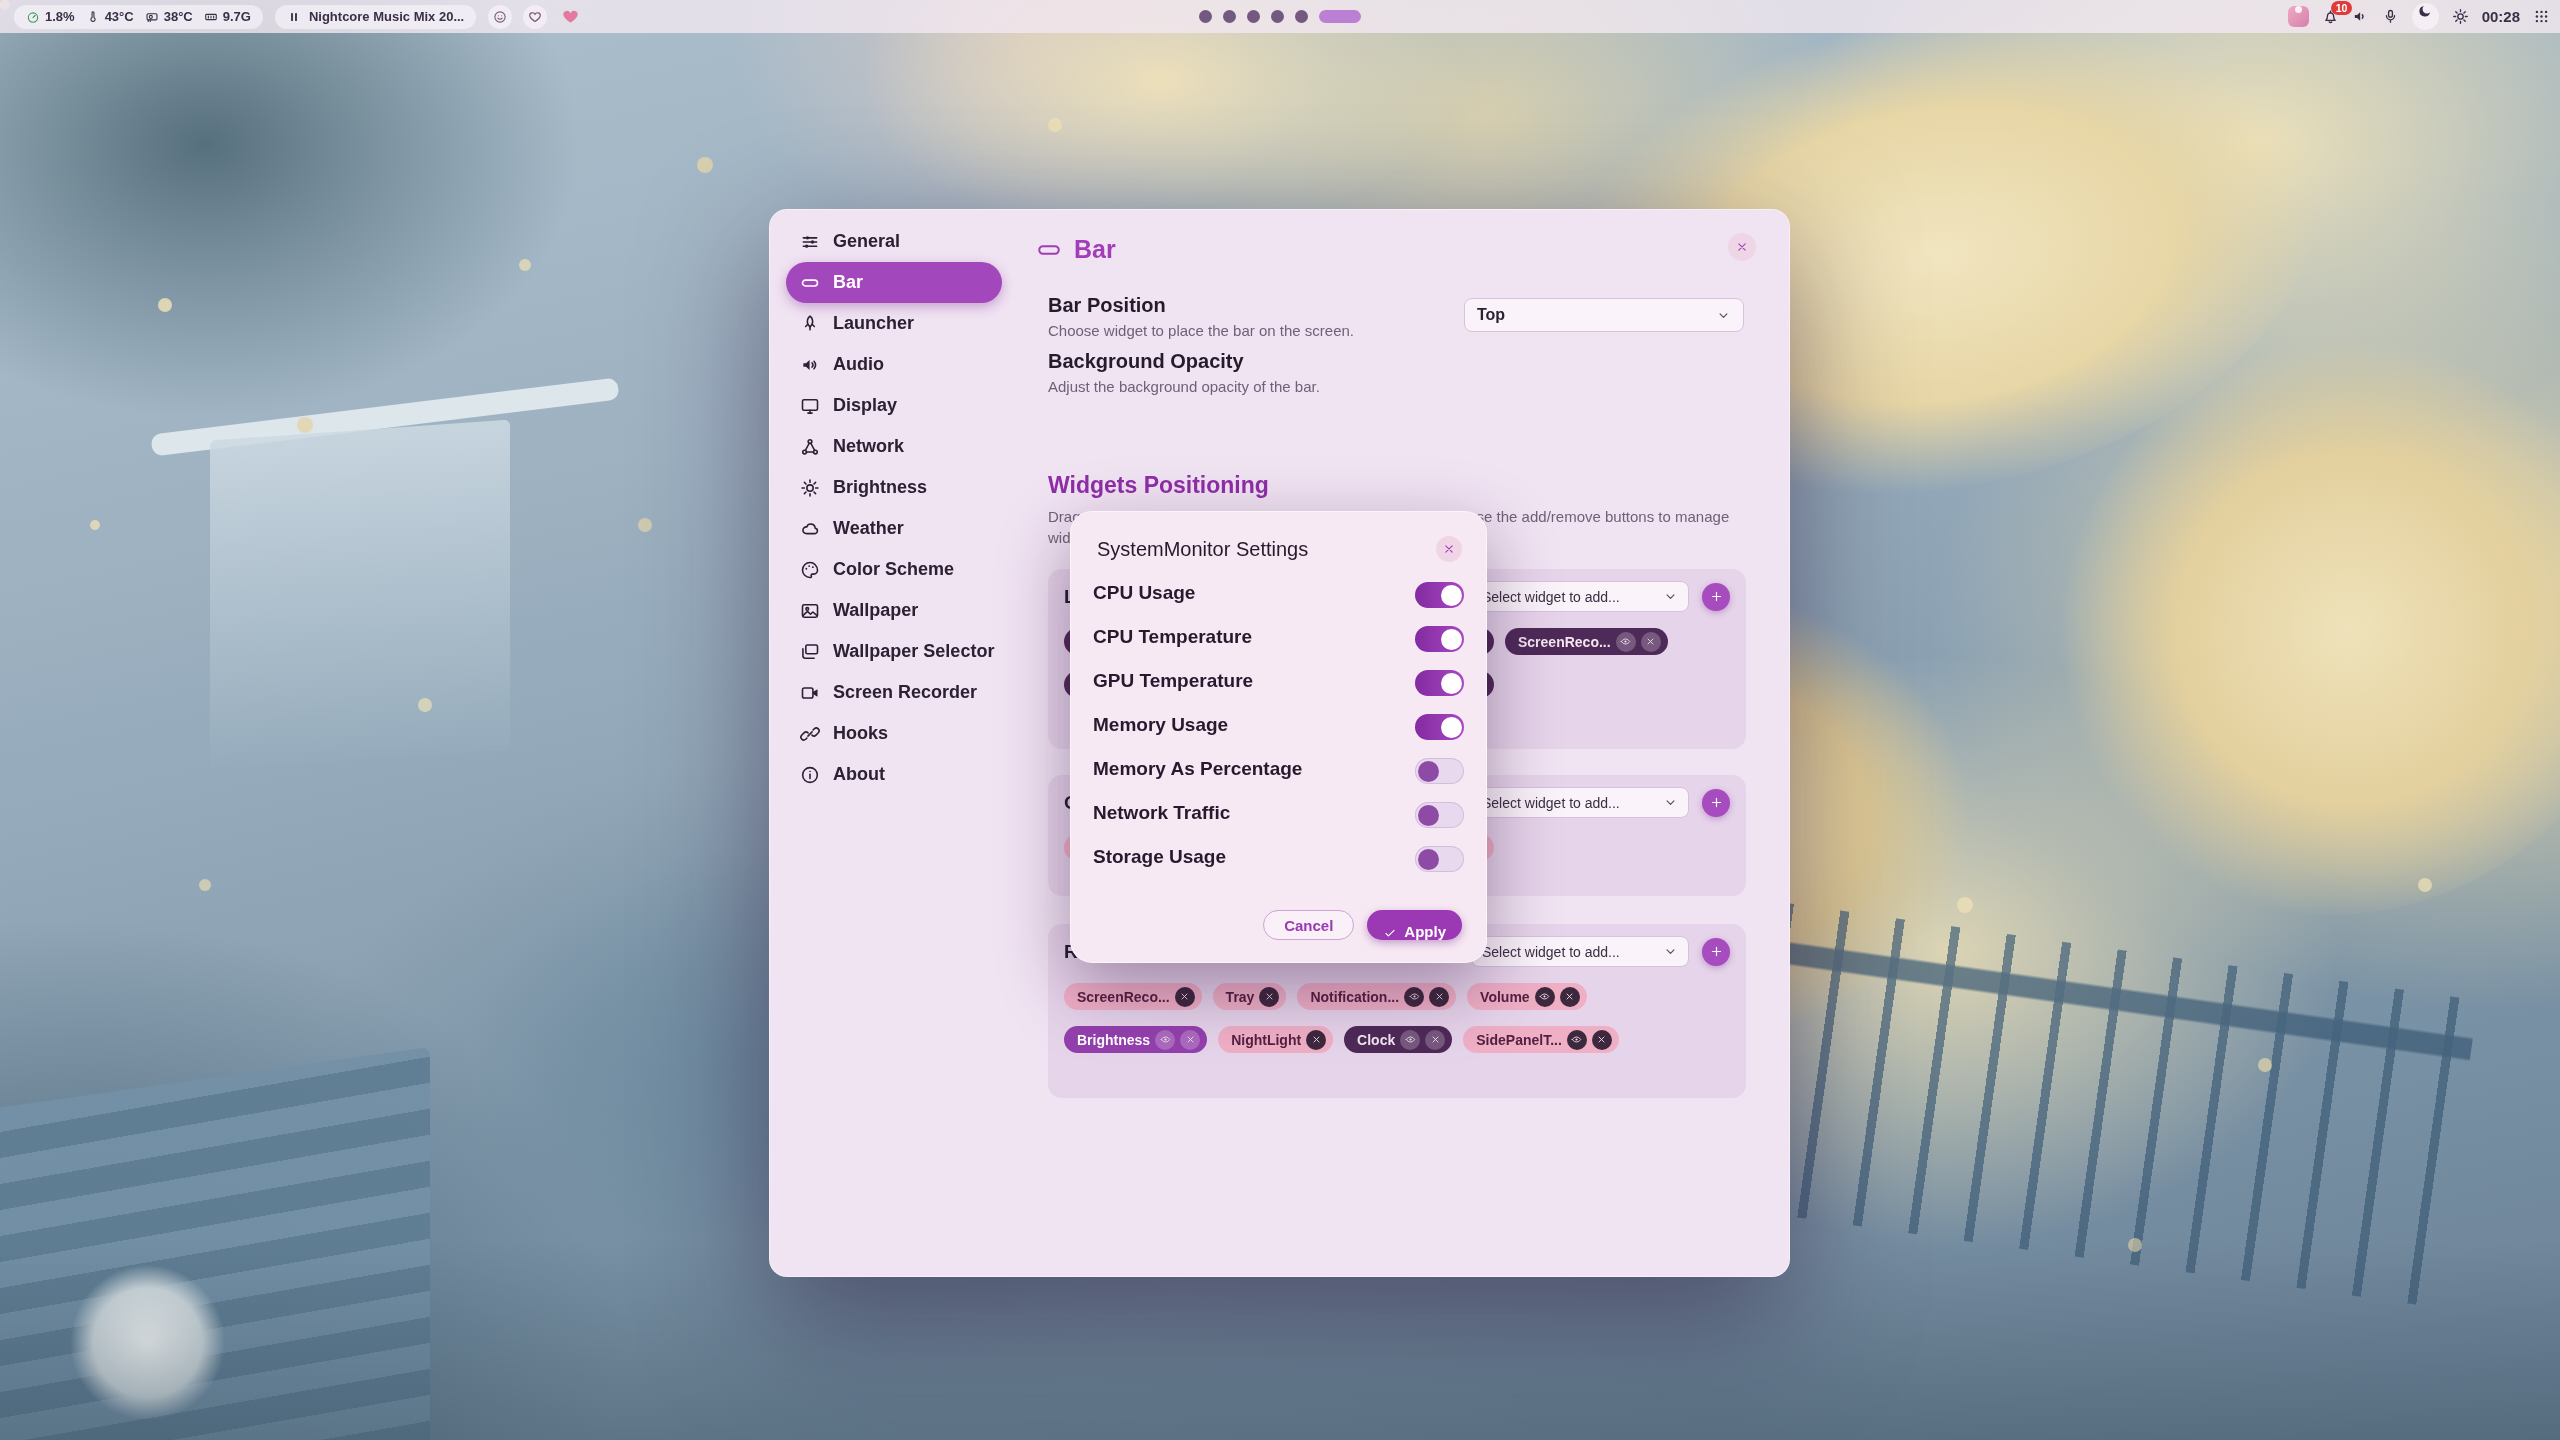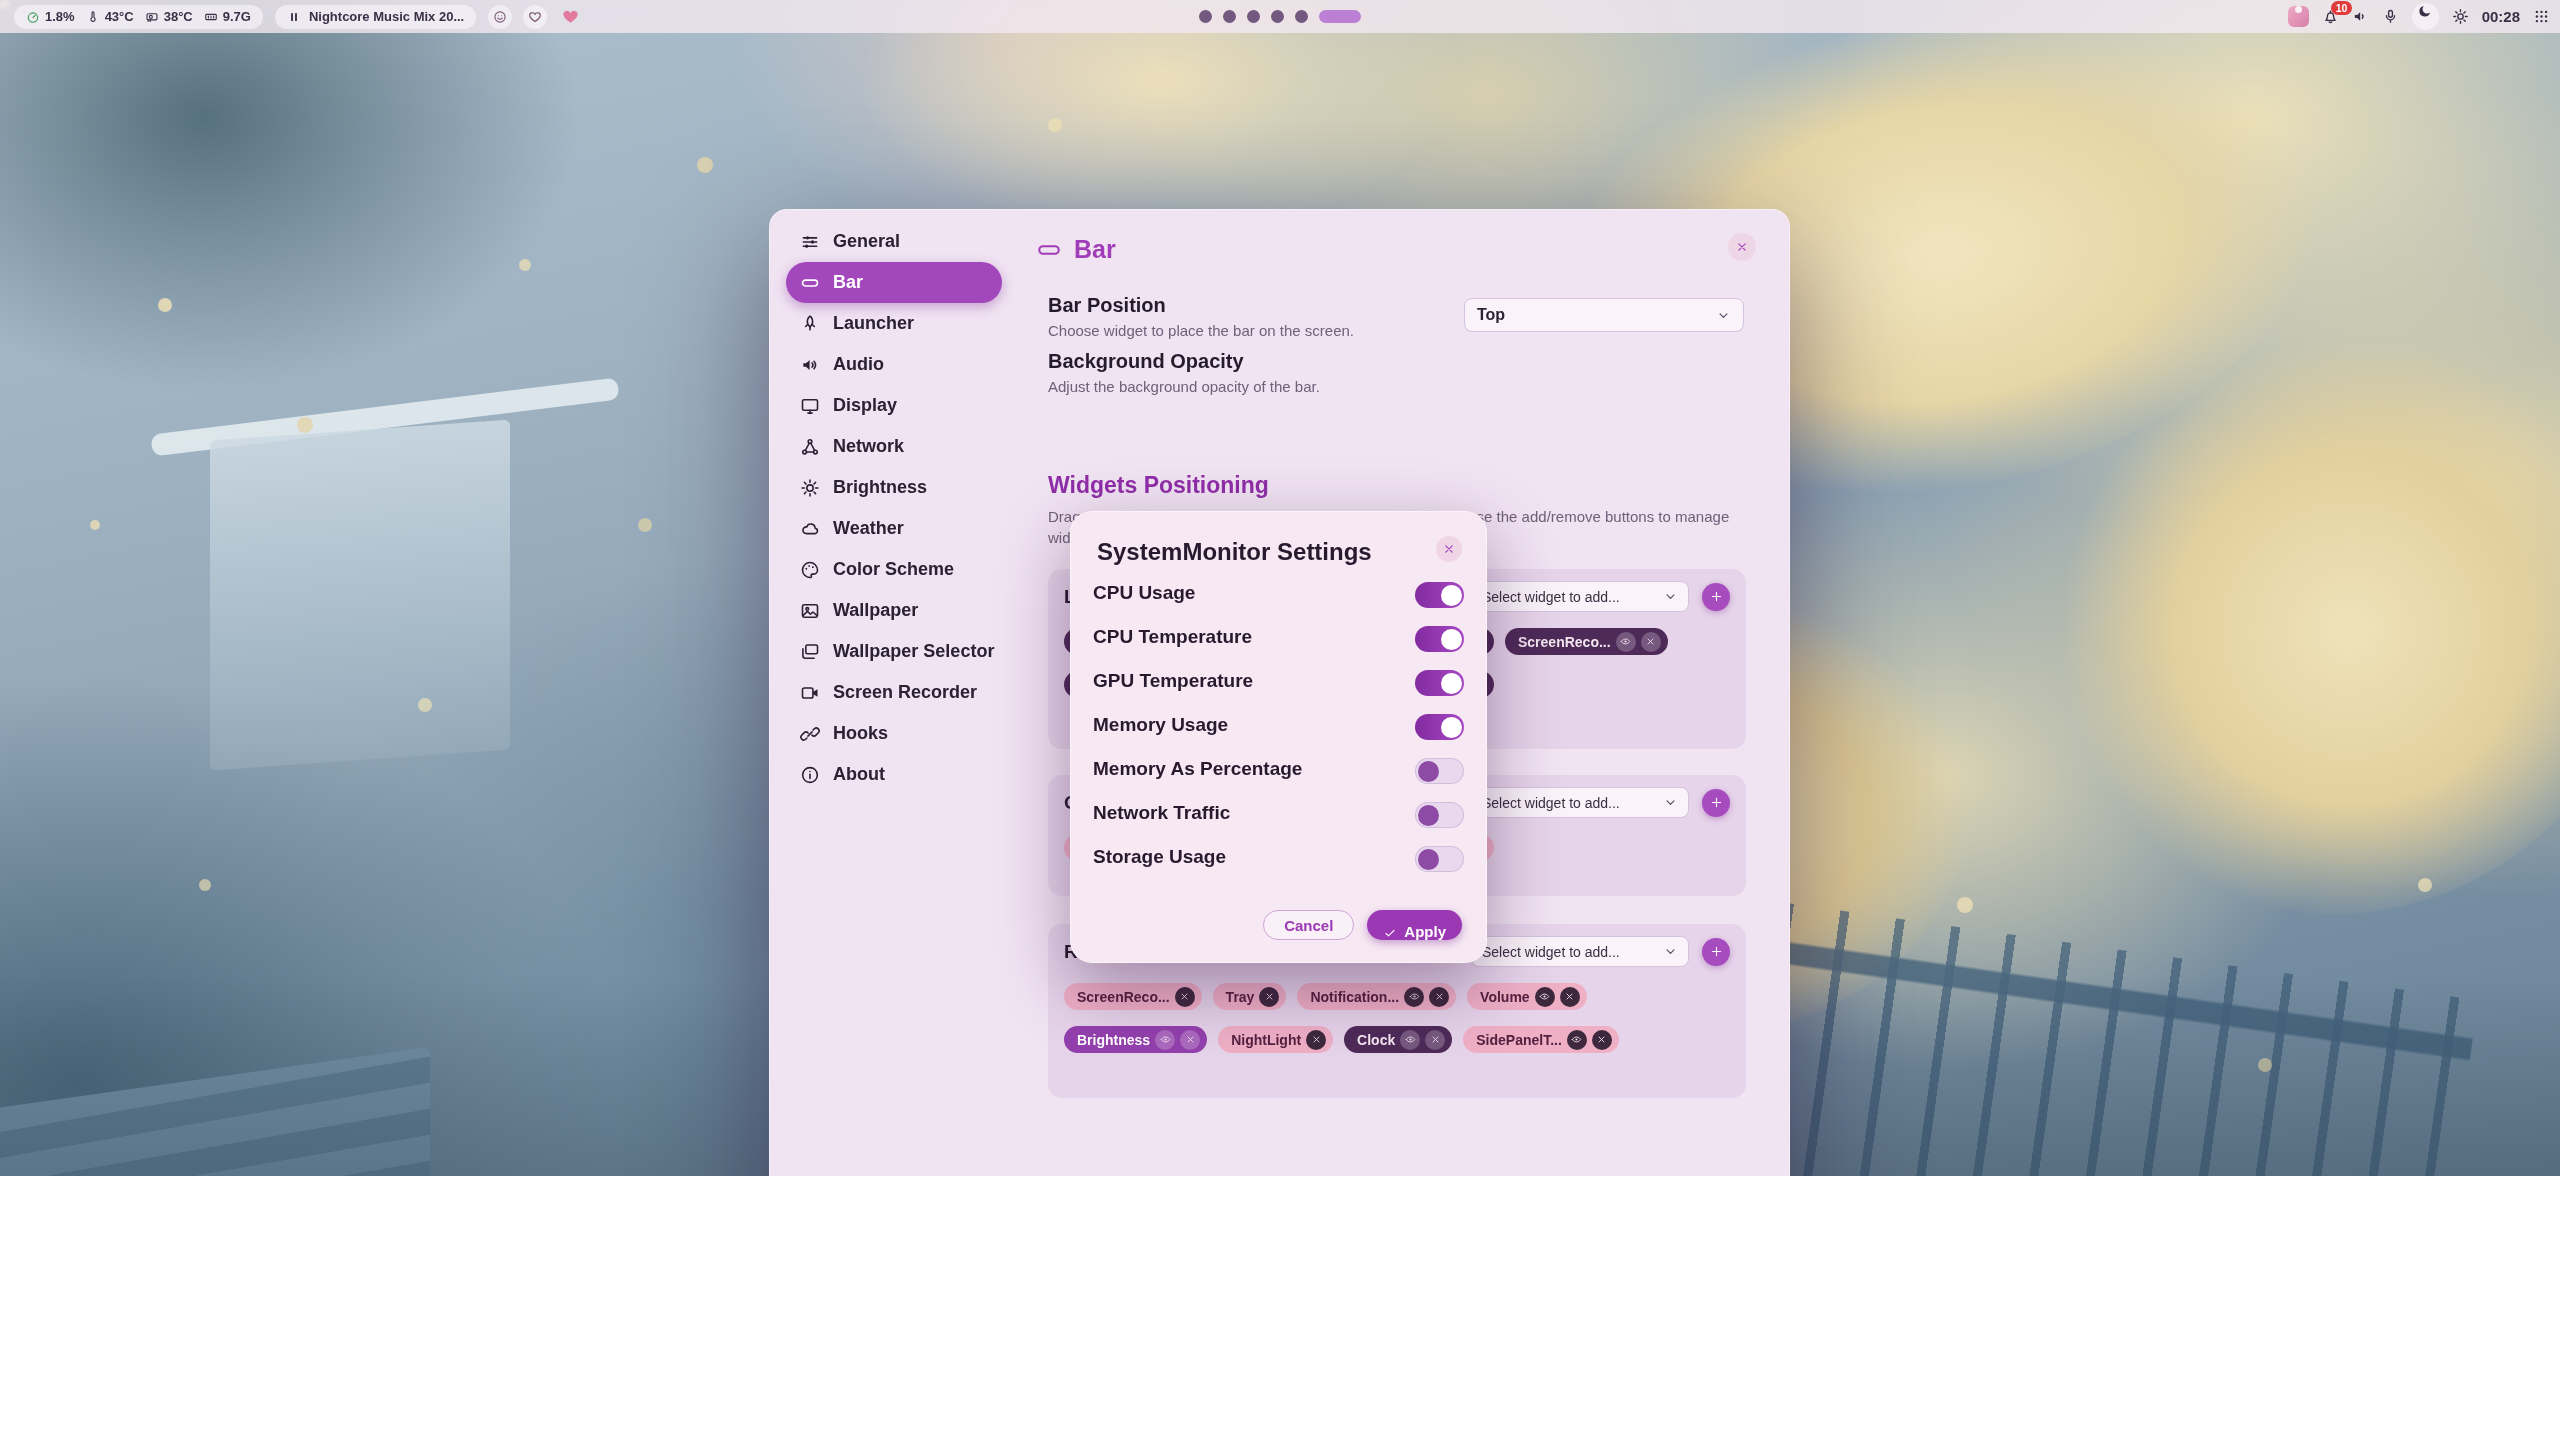--- a/index.html
+++ b/index.html
@@ -1,18 +1,18 @@
 <!DOCTYPE html>
 <html><head>
 <meta charset="utf-8">
 <style>
   *{box-sizing:border-box;margin:0;padding:0}
   html,body{width:2560px;height:1440px;overflow:hidden}
   body{font-family:"Liberation Sans",sans-serif;-webkit-font-smoothing:antialiased}
-  .stage{position:relative;width:2560px;height:1176px;overflow:hidden;background:#8ba1b2}
+  .stage{position:relative;width:2560px;height:1440px;overflow:hidden;background:#8ba1b2}
 
   
   .wallpaper{position:absolute;inset:0;background:
     radial-gradient(640px 420px at 88% 10%, rgba(240,227,185,.95), rgba(240,227,185,0) 72%),
     radial-gradient(760px 560px at 97% 42%, rgba(233,218,172,.92), rgba(233,218,172,0) 72%),
     radial-gradient(560px 420px at 76% 66%, rgba(236,223,182,.85), rgba(236,223,182,0) 70%),
     radial-gradient(520px 340px at 58% 8%, rgba(228,213,170,.8), rgba(228,213,170,0) 70%),
     radial-gradient(420px 300px at 40% 3%, rgba(231,204,196,.65), rgba(231,204,196,0) 70%),
     radial-gradient(520px 380px at 8% 10%, rgba(73,99,112,.85), rgba(73,99,112,0) 72%),
     radial-gradient(620px 480px at 30% 78%, rgba(101,129,150,.55), rgba(101,129,150,0) 75%),
@@ -109,21 +109,21 @@
   .chip.dark{background:#4e2a58;color:#f3e7f0}
   .chip.purple{background:#9340ad;color:#fff}
   .chip-btn{width:20px;height:20px;border-radius:50%;border:none;background:rgba(36,20,42,.88);color:#f4e9f2;display:flex;align-items:center;justify-content:center;padding:0;cursor:pointer}
   .chip.dark .chip-btn,.chip.purple .chip-btn{background:rgba(244,233,242,.25)}
   .chip-btn svg{width:11px;height:11px}
   .chip.stub{width:430px}
   .chip.stub .chip-label{visibility:hidden}
 
   
   .modal{position:absolute;left:1070px;top:511px;width:417px;height:452px;border-radius:22px;background:#f7e9f3;border:1px solid rgba(255,255,255,.5);box-shadow:0 24px 70px rgba(50,15,60,.4);z-index:60}
-  .modal-title{position:absolute;left:26px;top:26px;font-size:24px;font-weight:700;color:#27192e}
+  .modal-title{position:absolute;left:26px;top:26px;font-size:20px;font-weight:400;color:#27192e}
   .modal-close{position:absolute;top:24px;right:24px;width:26px;height:26px;border-radius:50%;background:#f0d5e6;border:none;color:#a13db8;display:flex;align-items:center;justify-content:center;cursor:pointer}
   .trows{position:absolute;left:0;right:0;top:70px}
   .trow{height:44px;padding:0 22px;display:flex;align-items:flex-start;justify-content:space-between}
   .tlabel{font-size:19px;font-weight:600;color:#27192e}
   .toggle{width:49px;height:26px;border-radius:13px;position:relative;cursor:pointer;border:none;padding:0}
   .toggle.on{background:linear-gradient(90deg,#832ba0,#a848c4)}
   .toggle::after{content:"";position:absolute;top:2.5px;width:21px;height:21px;border-radius:50%}
   .toggle.on::after{right:2.5px;background:#fff}
   .toggle.off{background:#e9d9ef;box-shadow:inset 0 0 0 1px #d5bedd}
   .toggle.off::after{left:2.5px;background:#8d4ba6}

